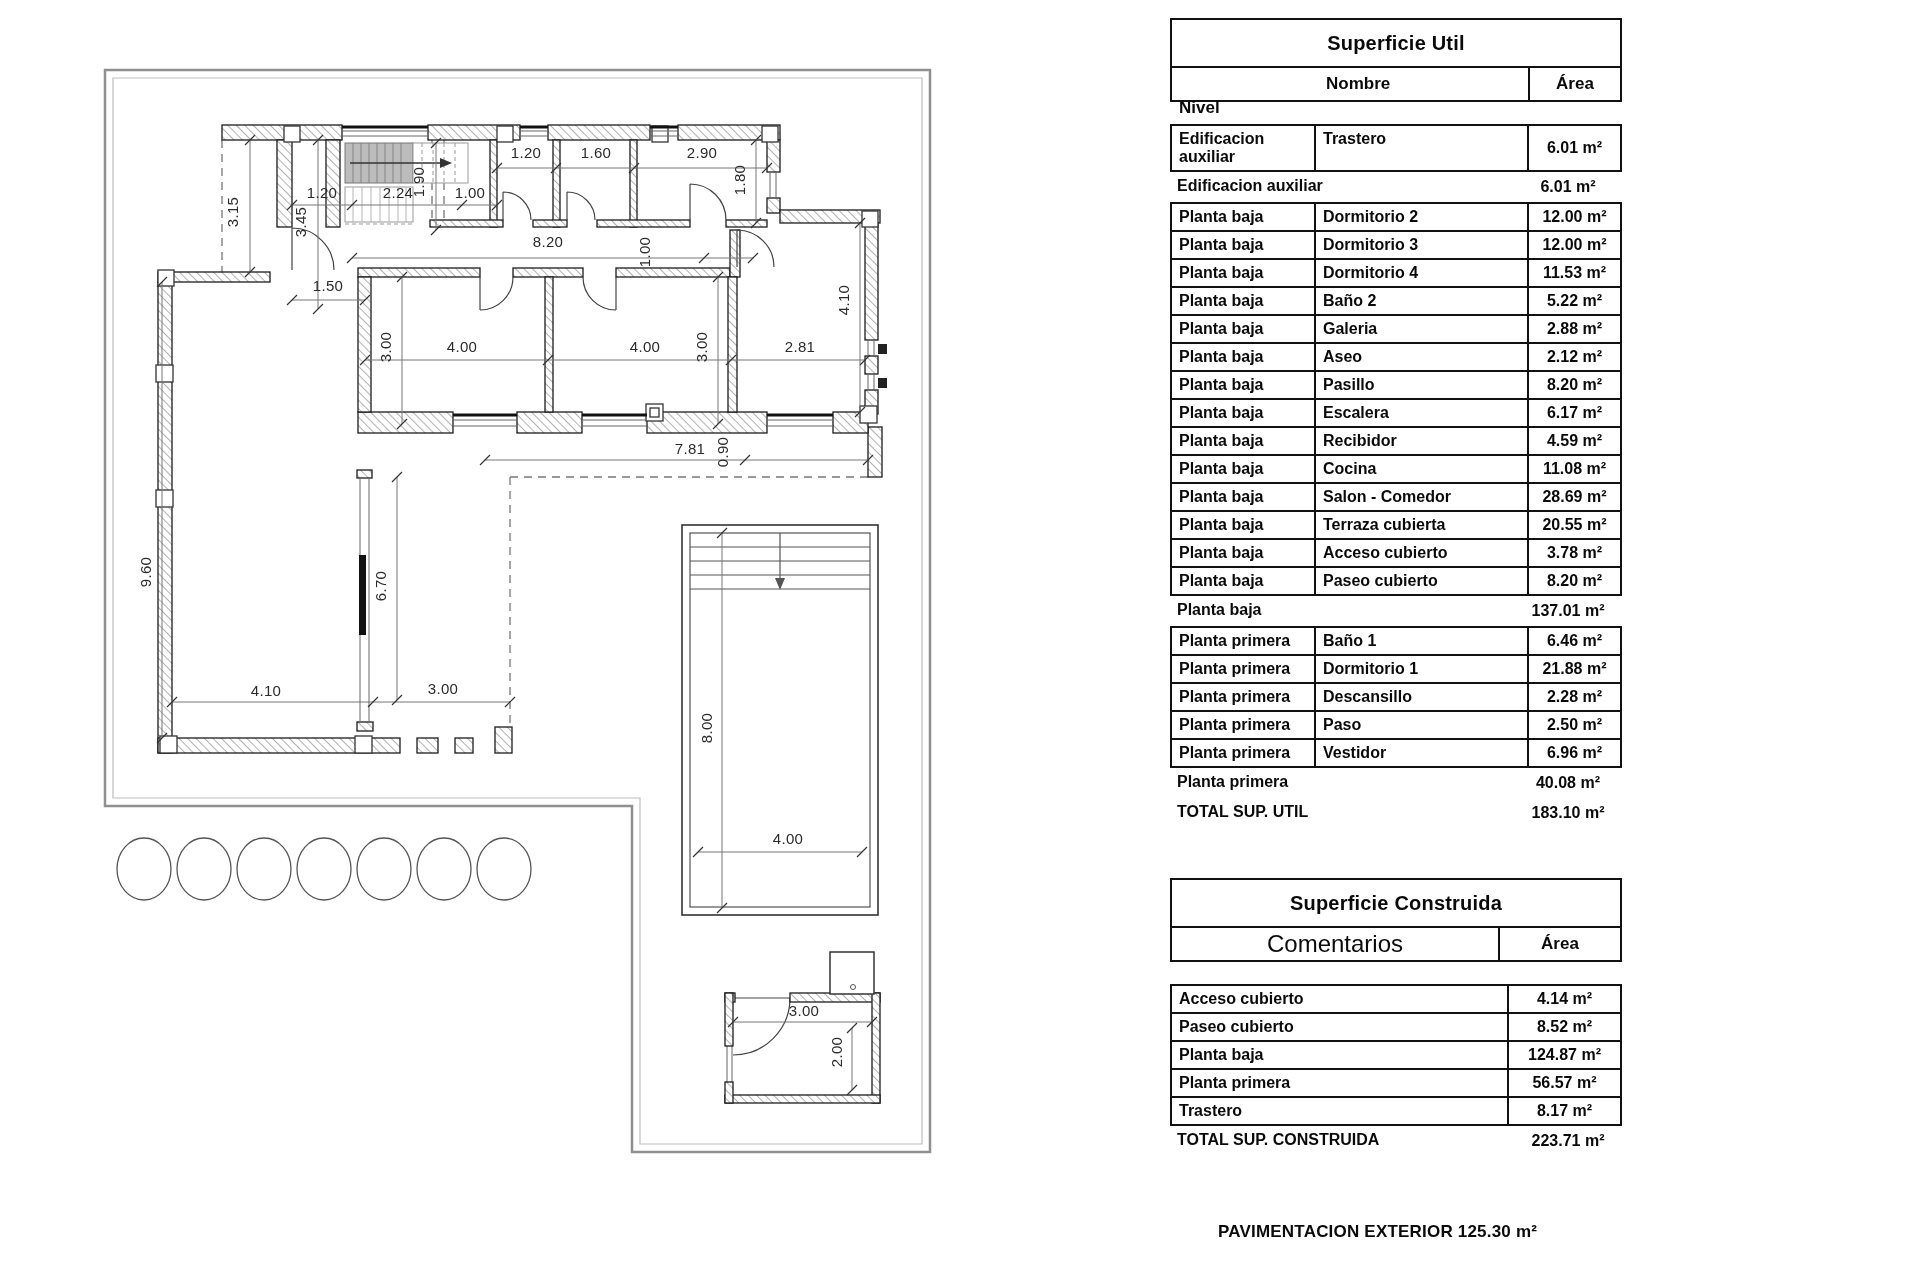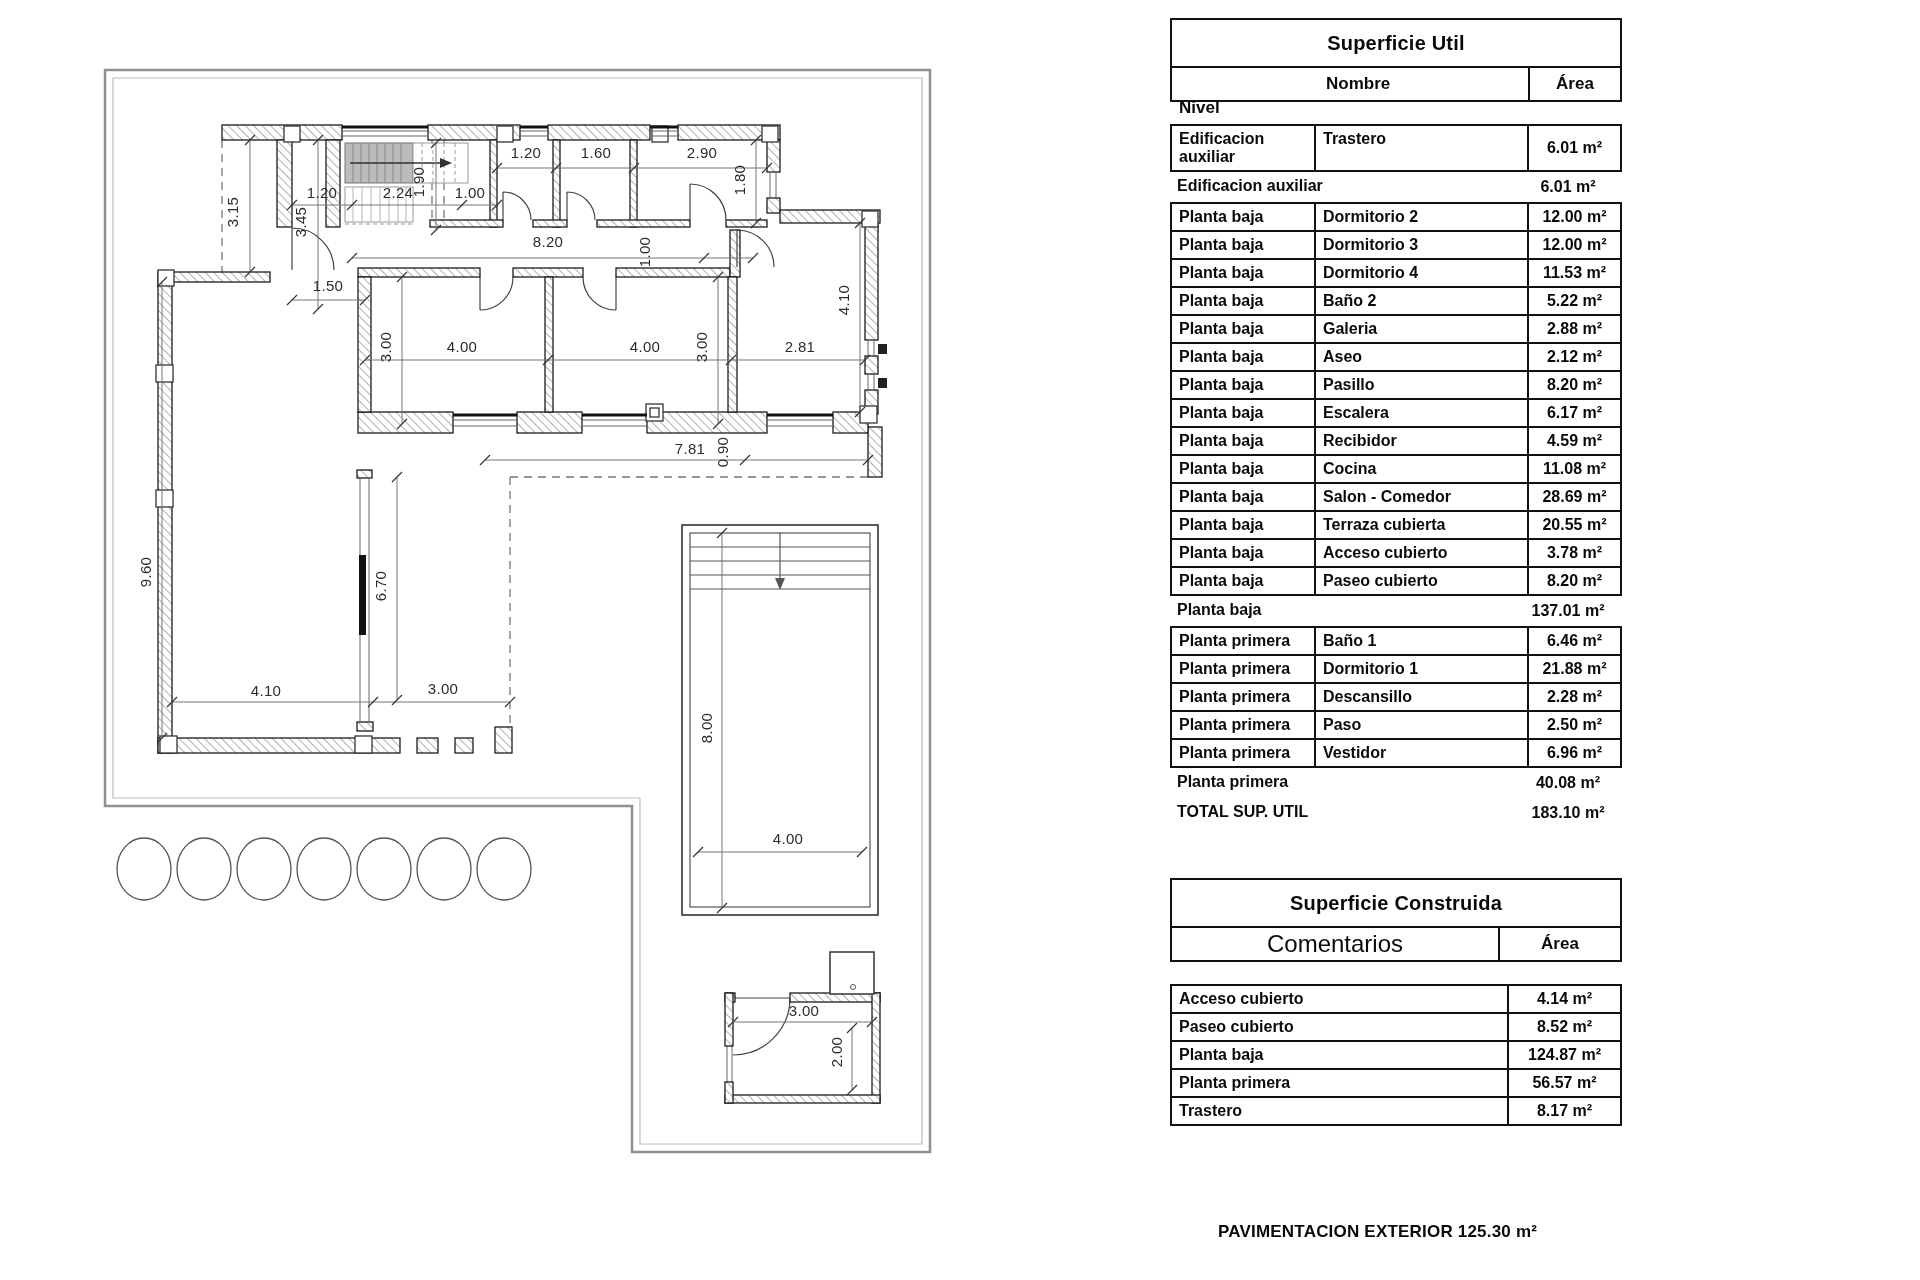--- a/index.html
+++ b/index.html
@@ -382,16 +382,20 @@
         <div class="c3">124.87 m²</div>
       </div>
       <div class="r b">
         <div class="c2w">Planta primera</div>
         <div class="c3">56.57 m²</div>
       </div>
       <div class="r b">
         <div class="c2w">Trastero</div>
         <div class="c3">8.17 m²</div>
       </div>
+      <div class="r plain">
+        <div class="cL">TOTAL SUP. CONSTRUIDA</div>
+        <div class="c3">223.71 m²</div>
+      </div>
     </div>
 </div>
 
 <div id="pav-note">PAVIMENTACION EXTERIOR 125.30 m²</div>
 
 </body></html>

